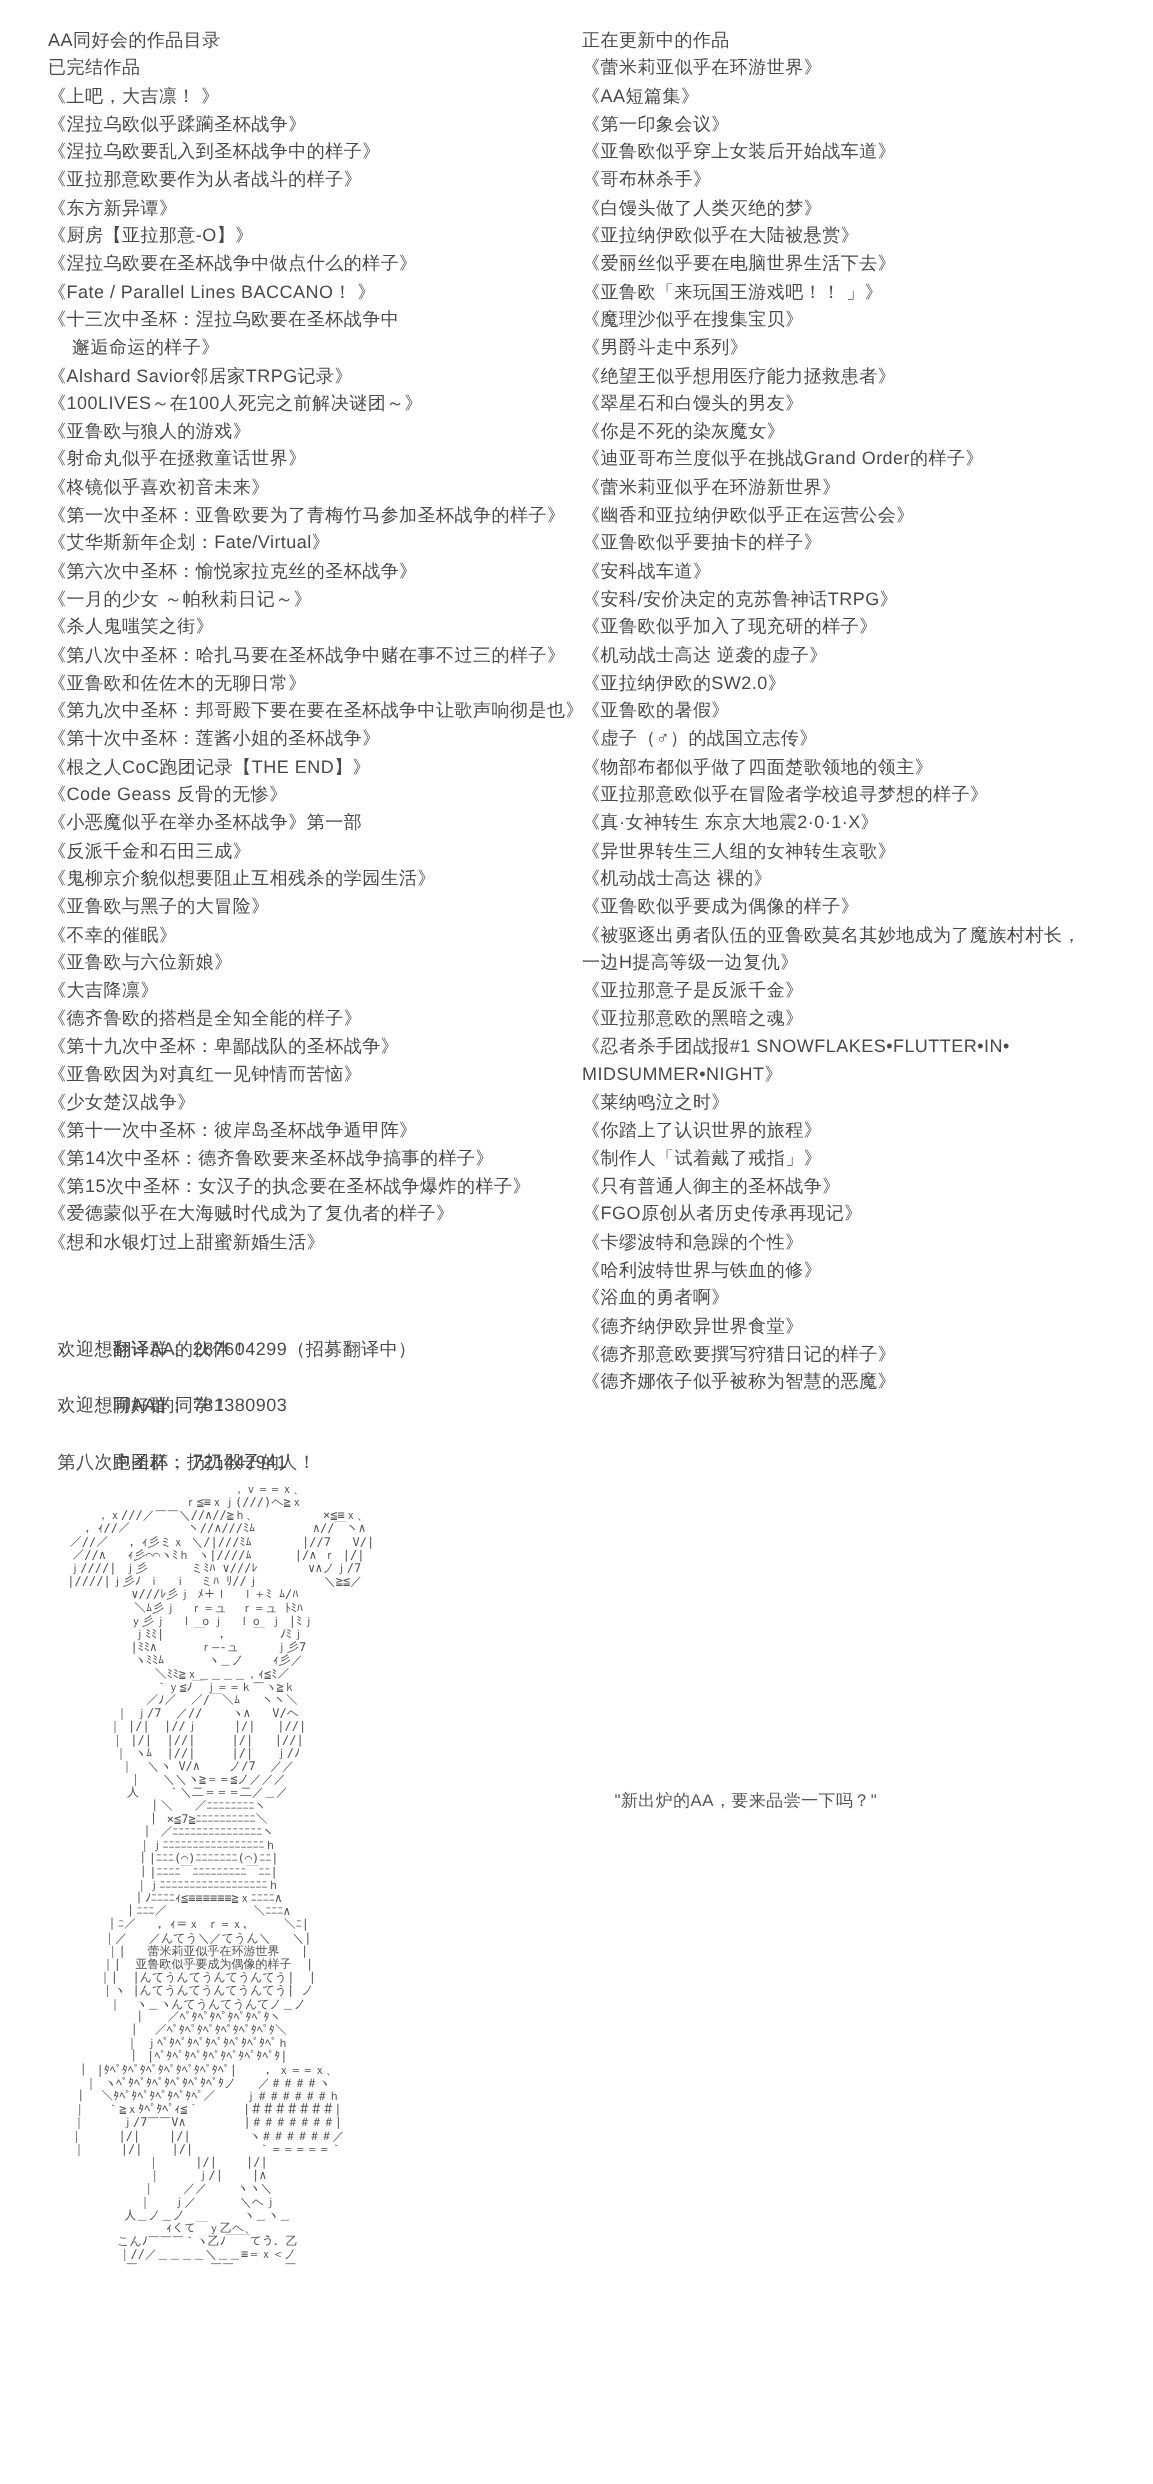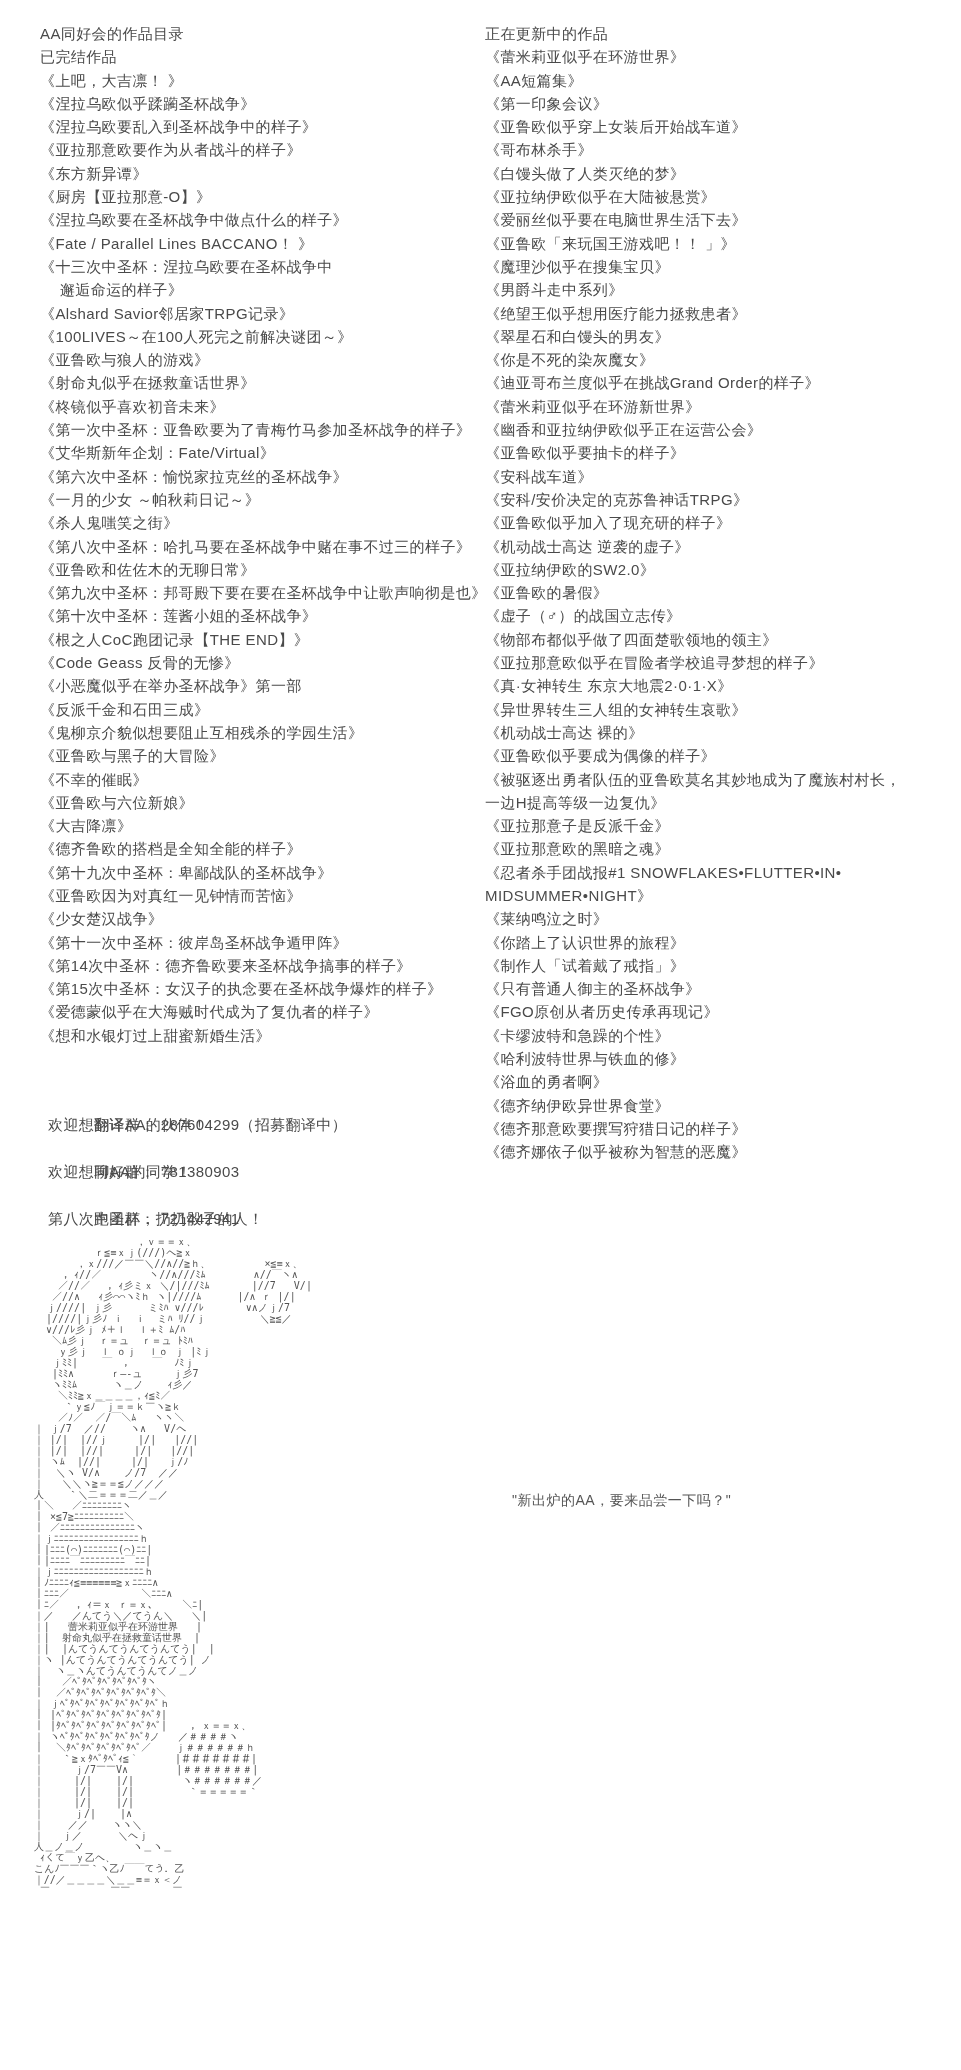--- a/index.html
+++ b/index.html
@@ -18,21 +18,21 @@
   .c-desc{}
   #quote{
     position:absolute;left:512px;top:1492px;
     color:#555;font-size:14px;letter-spacing:.5px;white-space:pre;
   }
   #ascii-art{
     position:absolute;left:28px;top:1236px;
     color:#525252;font-size:10px;
     font-family:"DejaVu Sans Mono","Liberation Mono",monospace;
   }
-  #ascii-art .art-line{height:11px;line-height:11px;white-space:pre;}
+  #ascii-art .art-line{height:11px;line-height:11px;white-space:pre;text-align:center;}
 </style>
 </head>
 <body>
 
 <div>
 
   <div class="col" id="left-col">
     <div class="line">AA同好会的作品目录</div>
     <div class="line">已完结作品</div>
     <div>
@@ -318,21 +318,21 @@
       <div class="art-line"> ｜ﾉﾆﾆﾆﾆｨ≦≡≡≡≡≡≡≧ｘﾆﾆﾆﾆ∧</div>
 
       <div class="art-line"> ｜ﾆﾆﾆ／            ＼ﾆﾆﾆ∧</div>
 
       <div class="art-line"> ｜ﾆ／   ，ｨ＝ｘ ｒ＝ｘ、    ＼ﾆ|</div>
 
       <div class="art-line"> ｜／   ／んてう＼／てうん＼   ＼|</div>
 
       <div class="art-line"> ｜|   蕾米莉亚似乎在环游世界   |</div>
 
-      <div class="art-line"> ｜|  射命丸似乎在拯救童话世界  |</div>
+      <div class="art-line"> ｜|  亚鲁欧似乎要成为偶像的样子  |</div>
 
       <div class="art-line"> ｜|  |んてうんてうんてうんてう|  |</div>
 
       <div class="art-line"> ｜ヽ |んてうんてうんてうんてう| ノ</div>
 
       <div class="art-line"> ｜  ヽ＿ヽんてうんてうんてノ＿ノ</div>
 
       <div class="art-line"> ｜   ／ﾍﾟﾀﾍﾟﾀﾍﾟﾀﾍﾟﾀﾍﾟﾀヽ</div>
 
       <div class="art-line"> ｜  ／ﾍﾟﾀﾍﾟﾀﾍﾟﾀﾍﾟﾀﾍﾟﾀﾍﾟﾀ＼</div>

